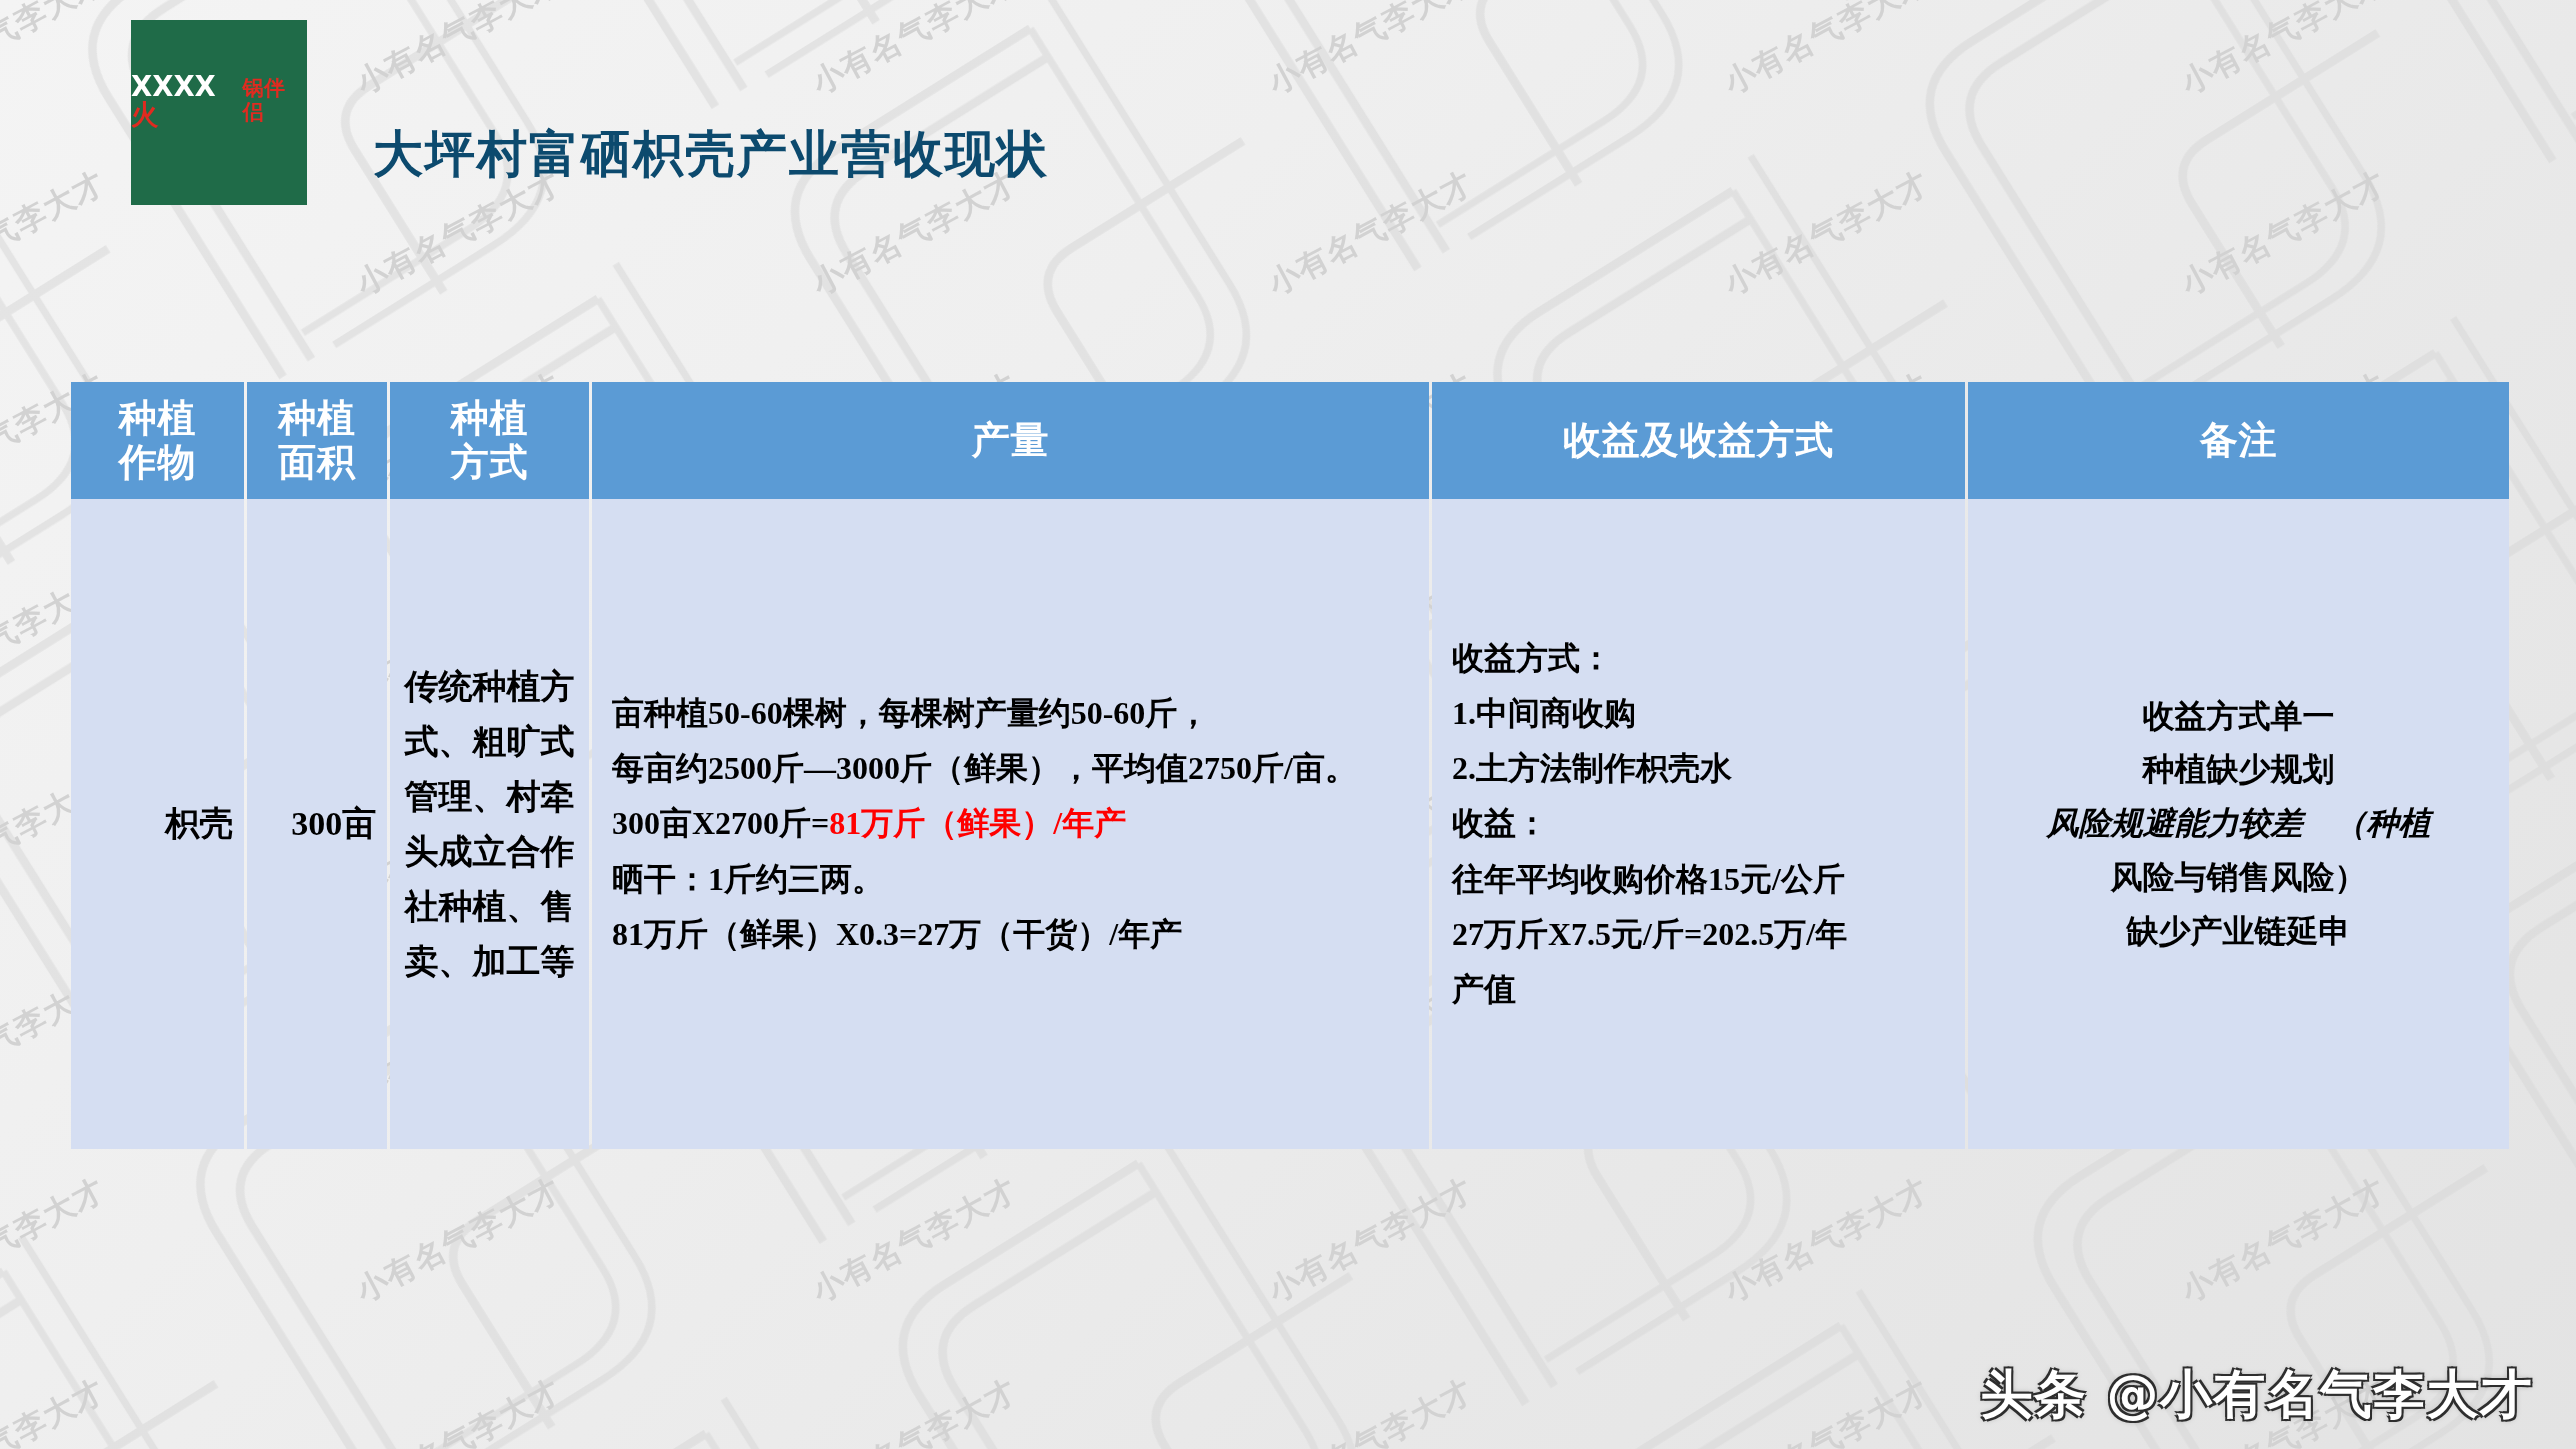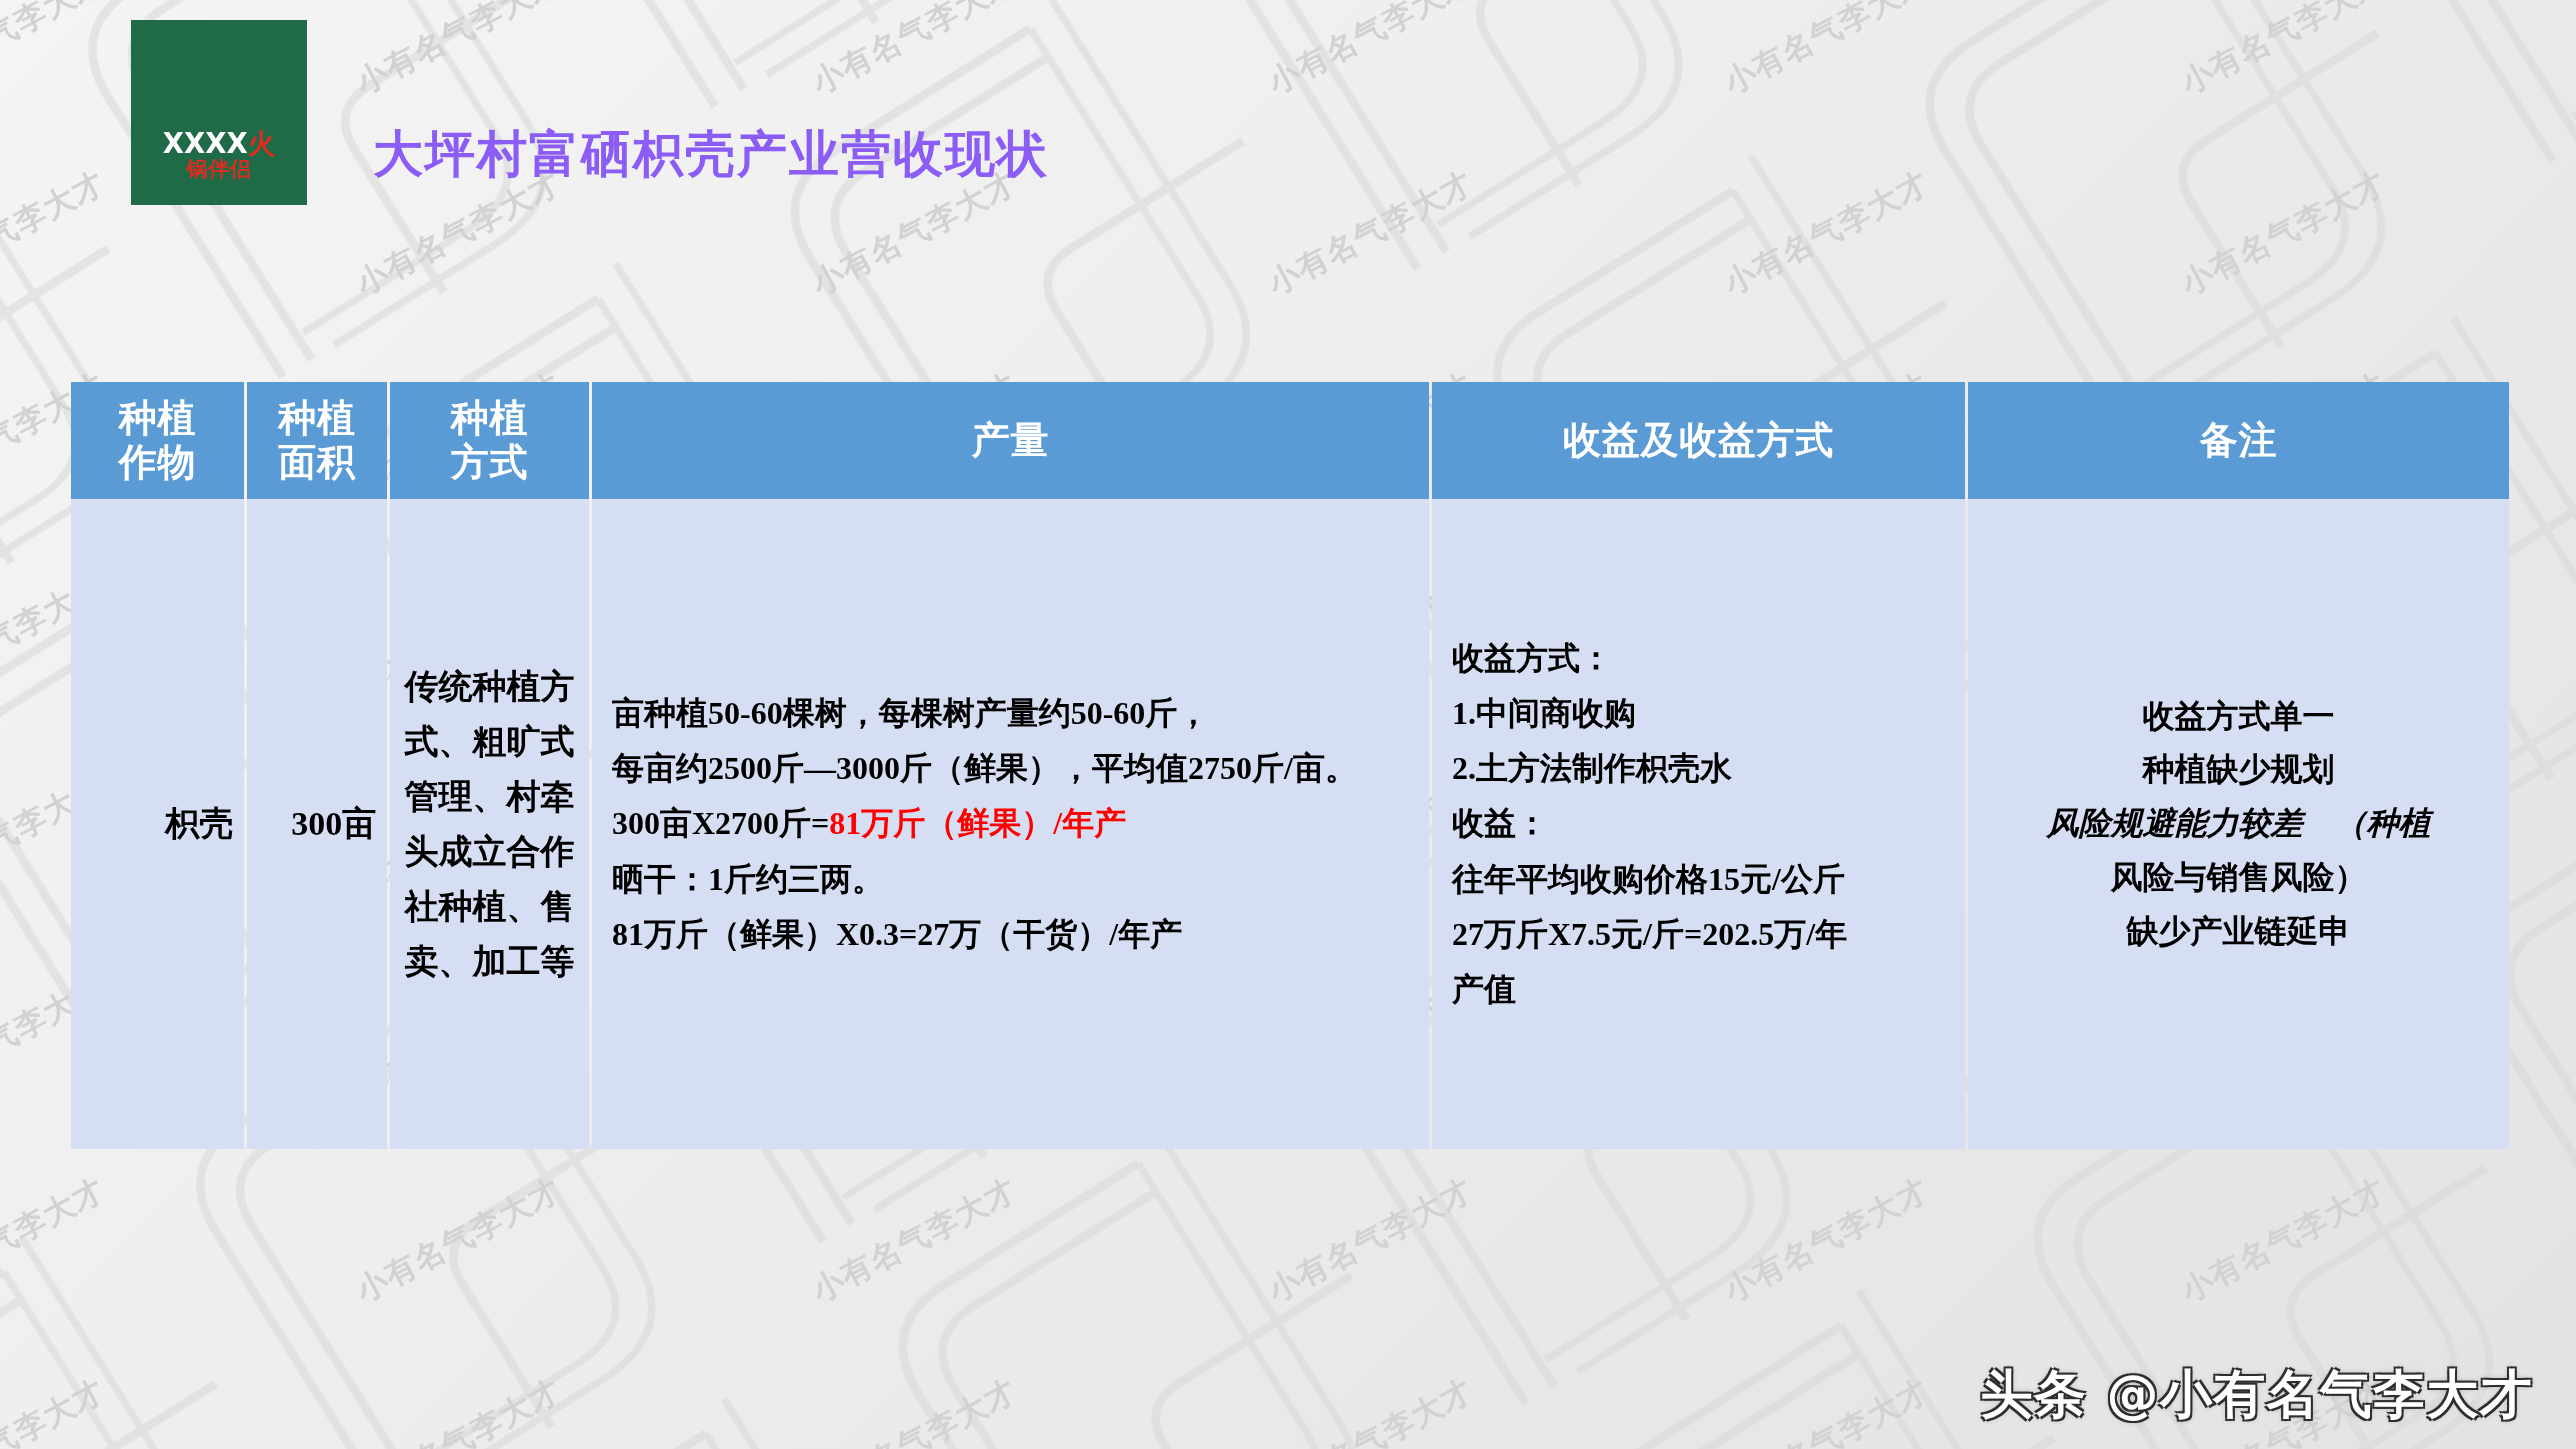--- a/index.html
+++ b/index.html
@@ -25,34 +25,34 @@
     transform:rotate(-28deg);transform-origin:left top;
     letter-spacing:1.3px;
   }
   
   #content{position:absolute;inset:0;z-index:5;}
 
   
   #logo{
     position:absolute;left:131px;top:20px;width:176px;height:185px;
     background:#1f6b48;
-    display:flex;flex-direction:column;align-items:center;justify-content:flex-end;
+    display:flex;align-items:center;justify-content:flex-end;
     padding-bottom:24px;box-sizing:border-box;
     font-family:"DejaVu Sans","Liberation Sans",sans-serif;
   }
   #logo .l1{font-size:27.5px;font-weight:700;line-height:1;letter-spacing:0px;}
   #logo .l1 .x{color:#ffffff;}
   #logo .l1 .huo{color:#e02b20;}
   #logo .l2{font-size:21px;font-weight:700;color:#e02b20;line-height:1.1;margin-top:0;letter-spacing:0.7px;}
 
   
   #main-title{
     position:absolute;left:373px;top:121px;
     font-family:"DejaVu Sans","Liberation Sans",sans-serif;
-    font-size:50px;font-weight:700;color:#8b5cf6;
+    font-size:50px;font-weight:700;color:#0c4a6e;
     letter-spacing:2px;white-space:nowrap;
   }
 
   
   #subtitle{
     position:absolute;top:262px;left:0;width:2576px;text-align:center;
     font-size:46px;font-weight:700;color:#0d0d0d;
     letter-spacing:2px;
   }
 

